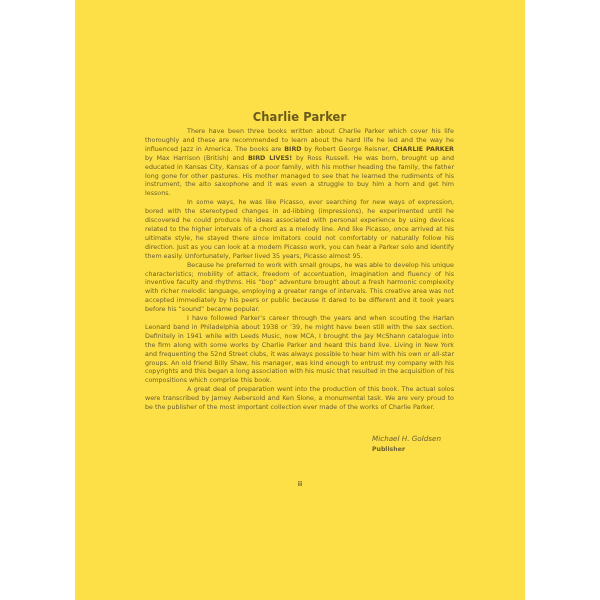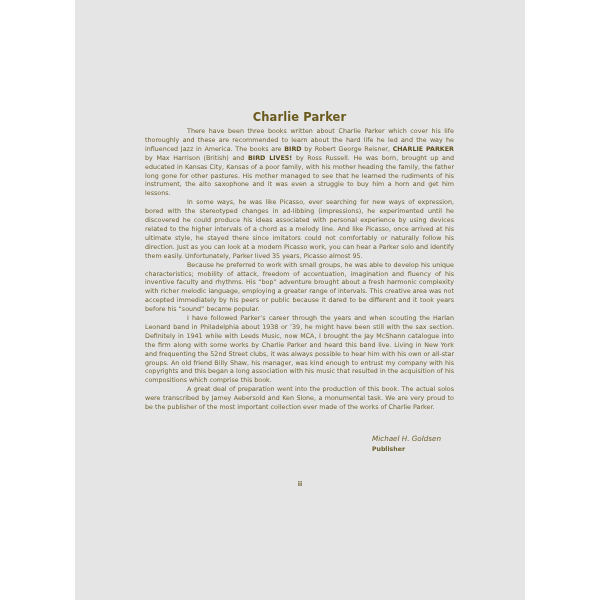--- a/index.html
+++ b/index.html
@@ -9,21 +9,21 @@
     height: 600px;
     background: #ffffff;
     overflow: hidden;
   }
   .page {
     position: absolute;
     left: 75px;
     top: 0;
     width: 450px;
     height: 600px;
-    background: #e5e5e5;
+    background: #fde047;
   }
   .content {
     position: absolute;
     left: 70px;
     top: 0;
     width: 309px;
   }
   .title {
     position: absolute;
     top: 110px;

